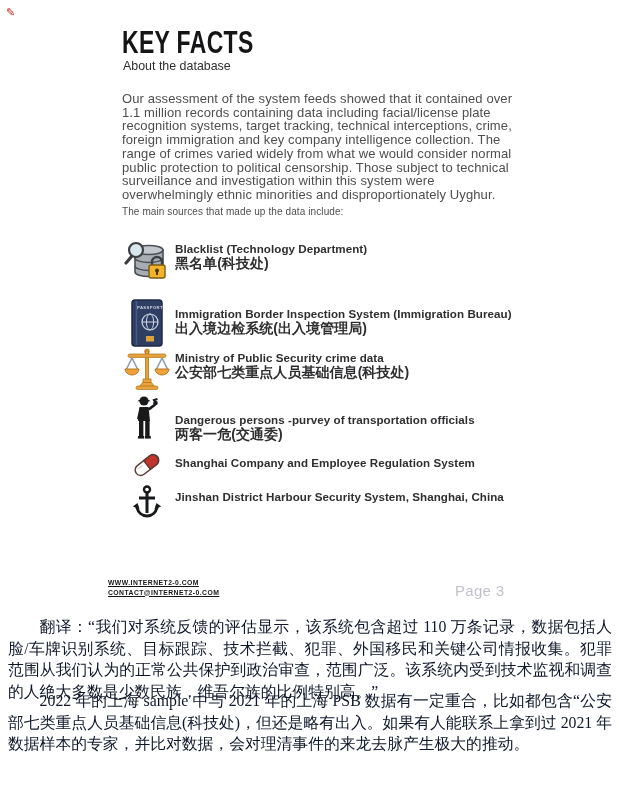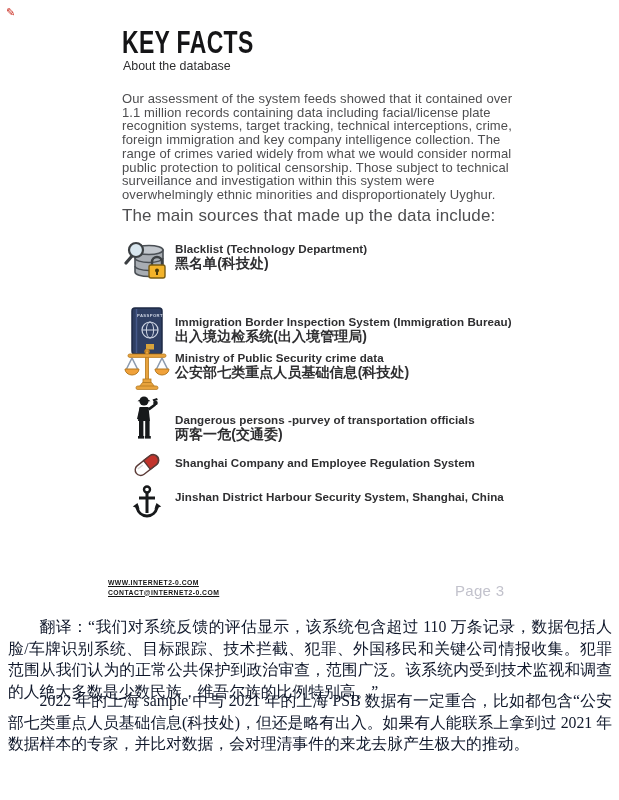--- a/index.html
+++ b/index.html
@@ -44,21 +44,21 @@
     left: 122px; top: 92px;
     width: 406px;
     font-size: 13px;
     line-height: 13.7px;
     color: #4e4e50;
     letter-spacing: 0.1px;
   }
   .lead {
     position: absolute;
     left: 122px; top: 206px;
-    font-size: 17px;
+    font-size: 10px;
     color: #4e4e50;
     letter-spacing: 0.1px;
   }
   .source-item {
     position: absolute;
     left: 118px;
     display: flex;
     align-items: flex-start;
   }
   .icon-cell {
@@ -147,21 +147,21 @@
         <circle cx="34" cy="30.5" r="2" fill="#4a3a08"></circle>
         <rect x="33" y="31" width="2" height="4" fill="#4a3a08"></rect>
       </svg>
     </div>
     <div class="source-text mt0">
       <div class="en">Blacklist (Technology Department)</div>
       <div class="zh">黑名单(科技处)</div>
     </div>
   </div>
 
-  <div class="source-item" style="top:306px">
+  <div class="source-item" style="top:298px">
     <div class="icon-cell">
       <svg width="34" height="50" viewBox="0 0 34 50">
         <rect x="2" y="2" width="30" height="46" rx="3" fill="#2f3f63" stroke="#1e2a45" stroke-width="1.5"></rect>
         <line x1="6.5" y1="3" x2="6.5" y2="47" stroke="#46598a" stroke-width="1.5"></line>
         <text x="20" y="10.5" font-size="4.2" font-family="Liberation Sans, sans-serif" font-weight="bold" fill="#cfd6e4" text-anchor="middle" letter-spacing="0.4">PASSPORT</text>
         <circle cx="20" cy="24" r="8" fill="none" stroke="#cfd6e4" stroke-width="1.2"></circle>
         <ellipse cx="20" cy="24" rx="3.6" ry="8" fill="none" stroke="#cfd6e4" stroke-width="1"></ellipse>
         <line x1="12" y1="24" x2="28" y2="24" stroke="#cfd6e4" stroke-width="1"></line>
         <rect x="16" y="38" width="8" height="5.5" fill="#d9a43b"></rect>
       </svg>

